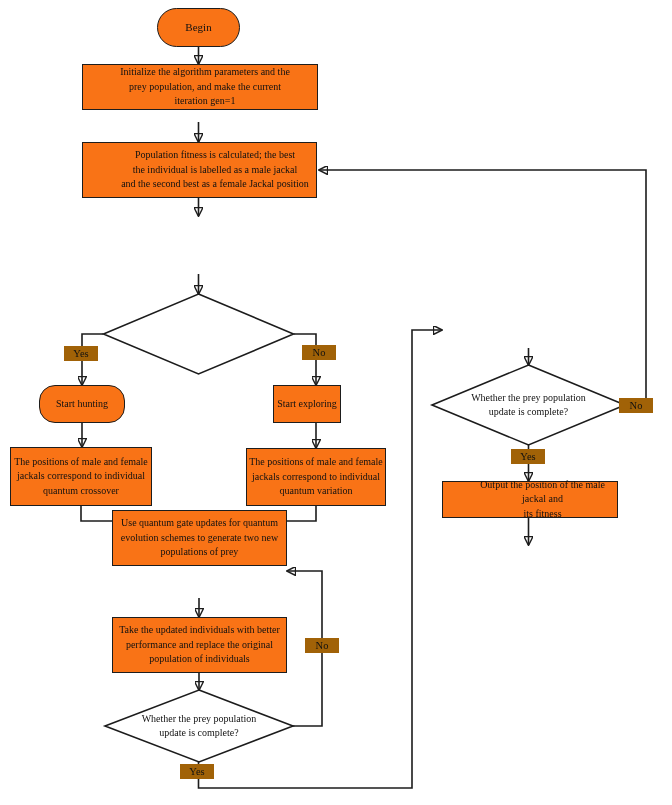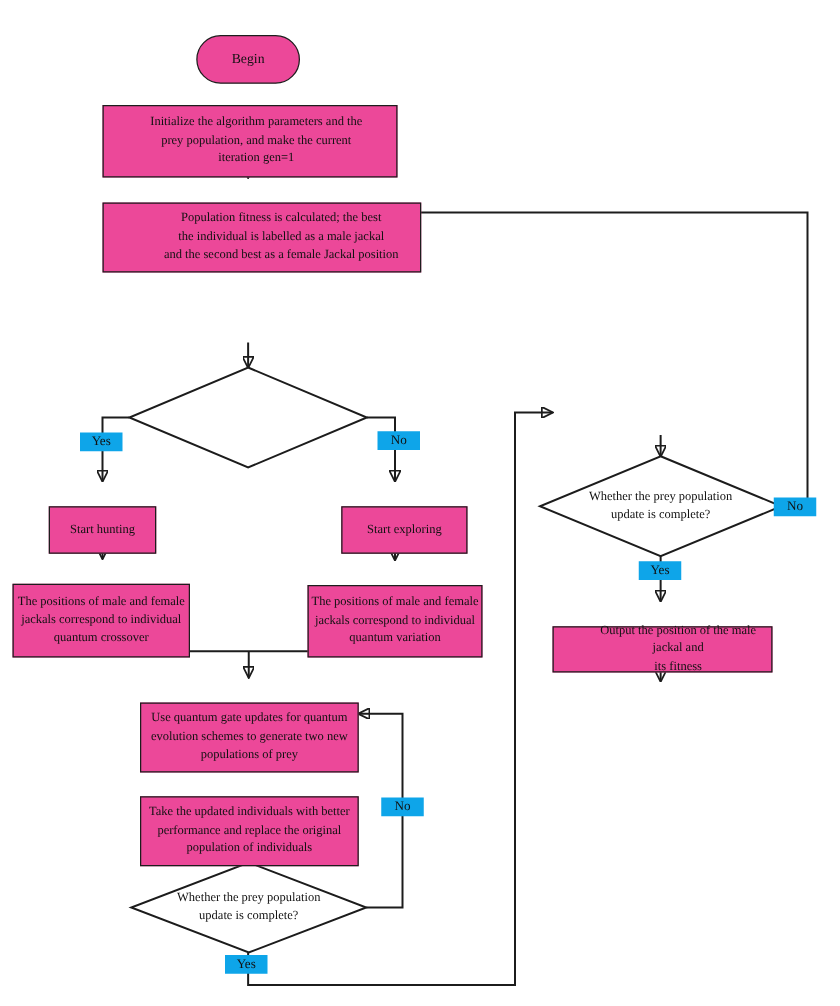--- a/index.html
+++ b/index.html
@@ -25,31 +25,30 @@
     fill: none;
     stroke: #1c1c1c;
     stroke-width: 1.6;
   }
   .wires polygon.diamond {
     fill: #ffffff;
   }
   .node {
     position: absolute;
     box-sizing: border-box;
-    background: #ec4899;
+    background: #f97316;
     border: 1.5px solid #1d1d1d;
     display: flex;
     align-items: center;
     justify-content: center;
     text-align: center;
     font-size: 10px;
     line-height: 1.45;
     white-space: pre-line;
     padding: 1px 2px;
-    margin-top: 20px;
   }
   .terminal {
     border-radius: 20px;
     font-size: 11px;
   }
   .dlabel {
     position: absolute;
     box-sizing: border-box;
     display: flex;
     align-items: center;
@@ -61,21 +60,21 @@
     background: transparent;
   }
   .elabel {
     position: absolute;
     box-sizing: border-box;
     display: flex;
     align-items: center;
     justify-content: center;
     text-align: center;
     font-size: 10.5px;
-    background: #0ea5e9;
+    background: #a16207;
     height: 15px;
   }
 </style>
 </head>
 <body>
 
 <div class="canvas">
 
   <svg class="wires" viewBox="0 0 672 805">
     <defs>
@@ -109,43 +108,43 @@
     <path d="M528.5,518 L528.5,545" marker-end="url(#arrow)"></path>
     <path d="M625,405 L646,405 L646,170 L319,170" marker-end="url(#arrow)"></path>
 
     <polygon class="diamond" points="198.5,294 293.5,334 198.5,374 103.5,334"></polygon>
     <polygon class="diamond" points="199,690 293,726 199,762 105,726"></polygon>
     <polygon class="diamond" points="528.5,365 625,405 528.5,445 432,405"></polygon>
   </svg>
 
   <div class="node terminal" style="left:157px; top:8px; width:83px; height:39px;">Begin</div>
 
-  <div class="node" style="left:82px; top:64px; width:236px; height:58px;padding-left:12px;">Initialize the algorithm parameters and the
+  <div class="node" style="left:82px; top:64px; width:236px; height:46px;padding-left:12px;">Initialize the algorithm parameters and the
 prey population, and make the current
 iteration gen=1</div>
 
-  <div class="node" style="left:82px; top:142px; width:255px; height:56px;padding-left:33px;">Population fitness is calculated; the best
+  <div class="node" style="left:82px; top:142px; width:235px; height:56px;padding-left:33px;">Population fitness is calculated; the best
 the individual is labelled as a male jackal
 and the second best as a female Jackal position</div>
 
 
 
-  <div class="node" style="left:39px; top:385px; width:86px; height:38px;">Start hunting</div>
+  <div class="node" style="left:39px; top:385px; width:86px; height:38px;border-radius:16px;">Start hunting</div>
 
   <div class="node" style="left:10px; top:447px; width:142px; height:59px;">The positions of male and female
 jackals correspond to individual
 quantum crossover</div>
 
-  <div class="node" style="left:273px; top:385px; width:101px; height:38px;text-align:right;">Start exploring</div>
+  <div class="node" style="left:273px; top:385px; width:68px; height:38px;text-align:right;">Start exploring</div>
 
   <div class="node" style="left:246px; top:448px; width:140px; height:58px;">The positions of male and female
 jackals correspond to individual
 quantum variation</div>
 
-  <div class="node" style="left:112px; top:542px; width:175px; height:56px;">Use quantum gate updates for quantum
+  <div class="node" style="left:112px; top:510px; width:175px; height:56px;">Use quantum gate updates for quantum
 evolution schemes to generate two new
 populations of prey</div>
 
   <div class="node" style="left:112px; top:617px; width:175px; height:56px;">Take the updated individuals with better
 performance and replace the original
 population of individuals</div>
 
   <div class="dlabel" style="left:109px; top:706px; width:180px; height:40px;">Whether the prey population
 update is complete?</div>
 

